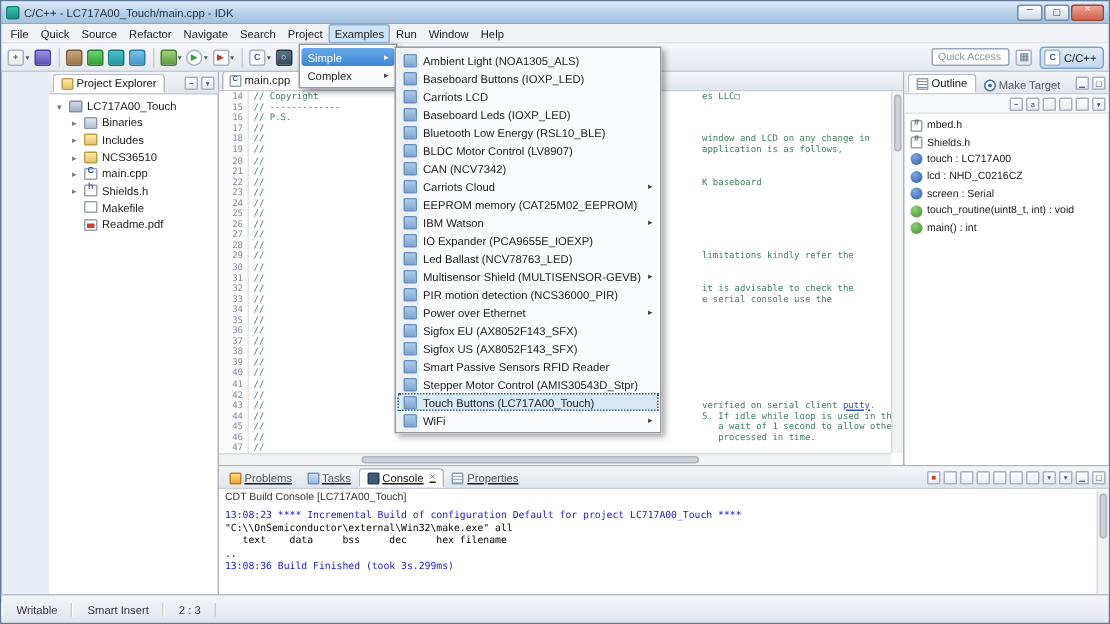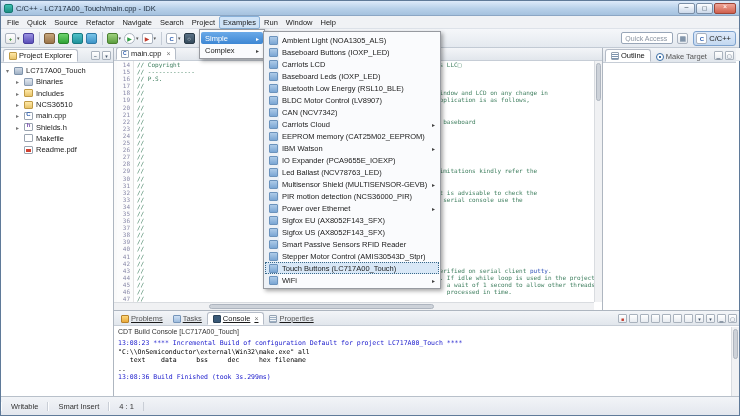--- a/index.html
+++ b/index.html
@@ -53,21 +53,21 @@
 .toolbar-right{margin-left:auto;display:flex;align-items:center;gap:3px;}
 .quick-access{width:52px;height:12px;border:1px solid #98a6b8;border-radius:2px;font-family:"Liberation Sans",sans-serif;font-size:7px;padding:0 3px;color:#333;background:#fff;}
 .quick-access::placeholder{color:#8a94a2;}
 .ticon[data-icon="open-perspective"]{background:linear-gradient(#fff,#e3e8ee);}
 .ticon[data-icon="open-perspective"]::after{content:"▦";color:#57708c;font-size:7px;}
 .persp{display:flex;align-items:center;gap:2px;background:linear-gradient(#dfeafa,#c3d8f0);border:1px solid #7da2ce;border-radius:3px;padding:1px 4px 1px 2px;}
 .ticon[data-icon="cpp-perspective"]{background:#fff;}
 .ticon[data-icon="cpp-perspective"]::after{content:"C";color:#2a5db0;font-weight:bold;}
 
 .main{height:348px;display:flex;min-height:0;flex:none;}
-.left-col{width:113px;flex:none;display:flex;flex-direction:column;border-right:1px solid #aeb6c0;background:#fff;}
+.left-col{width:113px;flex:none;display:flex;flex-direction:column;border-right:1px solid #aeb6c0;background:#fff;margin-left:32px;}
 .right-col{flex:1;display:flex;flex-direction:column;min-width:0;}
 .editor-row{height:262px;flex:none;display:flex;min-height:0;}
 
 .phead{height:15px;background:linear-gradient(#f3f5f8,#e1e6ec);border-bottom:1px solid #c6cdd6;display:flex;align-items:flex-end;padding:0 2px;flex:none;}
 .ptab{display:flex;align-items:center;gap:2px;padding:1px 5px;color:#555;white-space:nowrap;}
 .ptab.active{background:#fff;border:1px solid #b5bcc7;border-bottom-color:#fff;border-radius:3px 3px 0 0;color:#111;}
 .tab-icon{width:8px;height:8px;border-radius:1px;background:#c7d2de;border:1px solid #94a2b2;position:relative;flex:none;}
 .tab-icon[data-icon="explorer"]{background:linear-gradient(#ffe9a8,#e8c46a);border-color:#c09b46;}
 .tab-icon[data-icon="outline"]{background:repeating-linear-gradient(#fff 0 1px,#7c93ad 1px 2px);}
 .tab-icon[data-icon="make-target"]{border-radius:50%;border-color:#3a6ea5;background:radial-gradient(circle at 50% 50%,#3a6ea5 0 1px,#fff 1.5px);}
@@ -112,21 +112,21 @@
 .ed-line{display:flex;height:7.1px;line-height:7.1px;font:6px "DejaVu Sans Mono",monospace;}
 .ln{width:17px;flex:none;text-align:right;padding-right:3px;color:#8888a8;background:#fcfcfc;border-right:1px solid #e4e4e4;}
 .code{flex:1;position:relative;white-space:pre;color:#3f7f5f;padding-left:3px;overflow:hidden;}
 .frag-right{position:absolute;left:302px;top:0;white-space:pre;}
 .clink{color:#3355bb;text-decoration:underline;}
 .vscroll{position:absolute;top:0;right:0;width:8px;bottom:8px;background:#f0f1f3;border-left:1px solid #d9dce0;}
 .vthumb{position:absolute;left:1px;right:1px;top:2px;height:38px;background:#cdd2d9;border:1px solid #aeb5bf;border-radius:3px;}
 .hscroll{position:absolute;left:0;right:8px;bottom:0;height:8px;background:#f0f1f3;border-top:1px solid #d9dce0;}
 .hthumb{position:absolute;top:1px;bottom:1px;left:95px;width:225px;background:#cdd2d9;border:1px solid #aeb5bf;border-radius:3px;}
 
-.outline-col{width:137px;flex:none;border-left:1px solid #aeb6c0;background:#fff;display:flex;flex-direction:row;}
+.outline-col{width:137px;flex:none;border-left:1px solid #aeb6c0;background:#fff;display:flex;flex-direction:column;}
 .outline-tools{height:13px;background:#f6f8fa;border-bottom:1px solid #e2e6ea;display:flex;justify-content:flex-end;align-items:center;padding:0 2px;flex:none;}
 .outline-list{padding-top:2px;font-size:7px;}
 .o-row{height:11.4px;display:flex;align-items:center;gap:3px;padding-left:4px;white-space:nowrap;}
 .oi{width:8px;height:8px;flex:none;border-radius:1px;position:relative;}
 .oi[data-icon="include"]::after{content:"#";position:absolute;inset:-2px 0 0 0;text-align:center;font:bold 6px "Liberation Sans",sans-serif;color:#667;}
 .oi[data-icon="variable"]{border-radius:50%;background:radial-gradient(circle at 35% 30%,#7fa7e0,#2e5cab);}
 .oi[data-icon="function"]{border-radius:50%;background:radial-gradient(circle at 35% 30%,#8fd07a,#3f8f2f);}
 
 .bottom-panel{flex:1;border-top:1px solid #aeb6c0;background:#fff;display:flex;flex-direction:column;min-height:0;position:relative;}
 .console-title{height:11px;font-size:7px;color:#333;padding:2px 0 0 4px;flex:none;white-space:nowrap;}
@@ -555,21 +555,21 @@
           </div>
       </div>
     </div>
 
   </div>
 
   <div class="statusbar">
     <span class="status-cells">
         <span class="status-cell">Writable</span>
         <span class="status-cell">Smart Insert</span>
-        <span class="status-cell">4 : 1</span>
+        <span class="status-cell">2 : 3</span>
       </span>
   </div>
 
   <div class="menu-popup" id="examples-menu">
       <div class="popup-item highlight">
         <span>Simple</span>
         <span class="mi-arrow">▸</span>
       </div>
       <div class="popup-item">
         <span>Complex</span>

